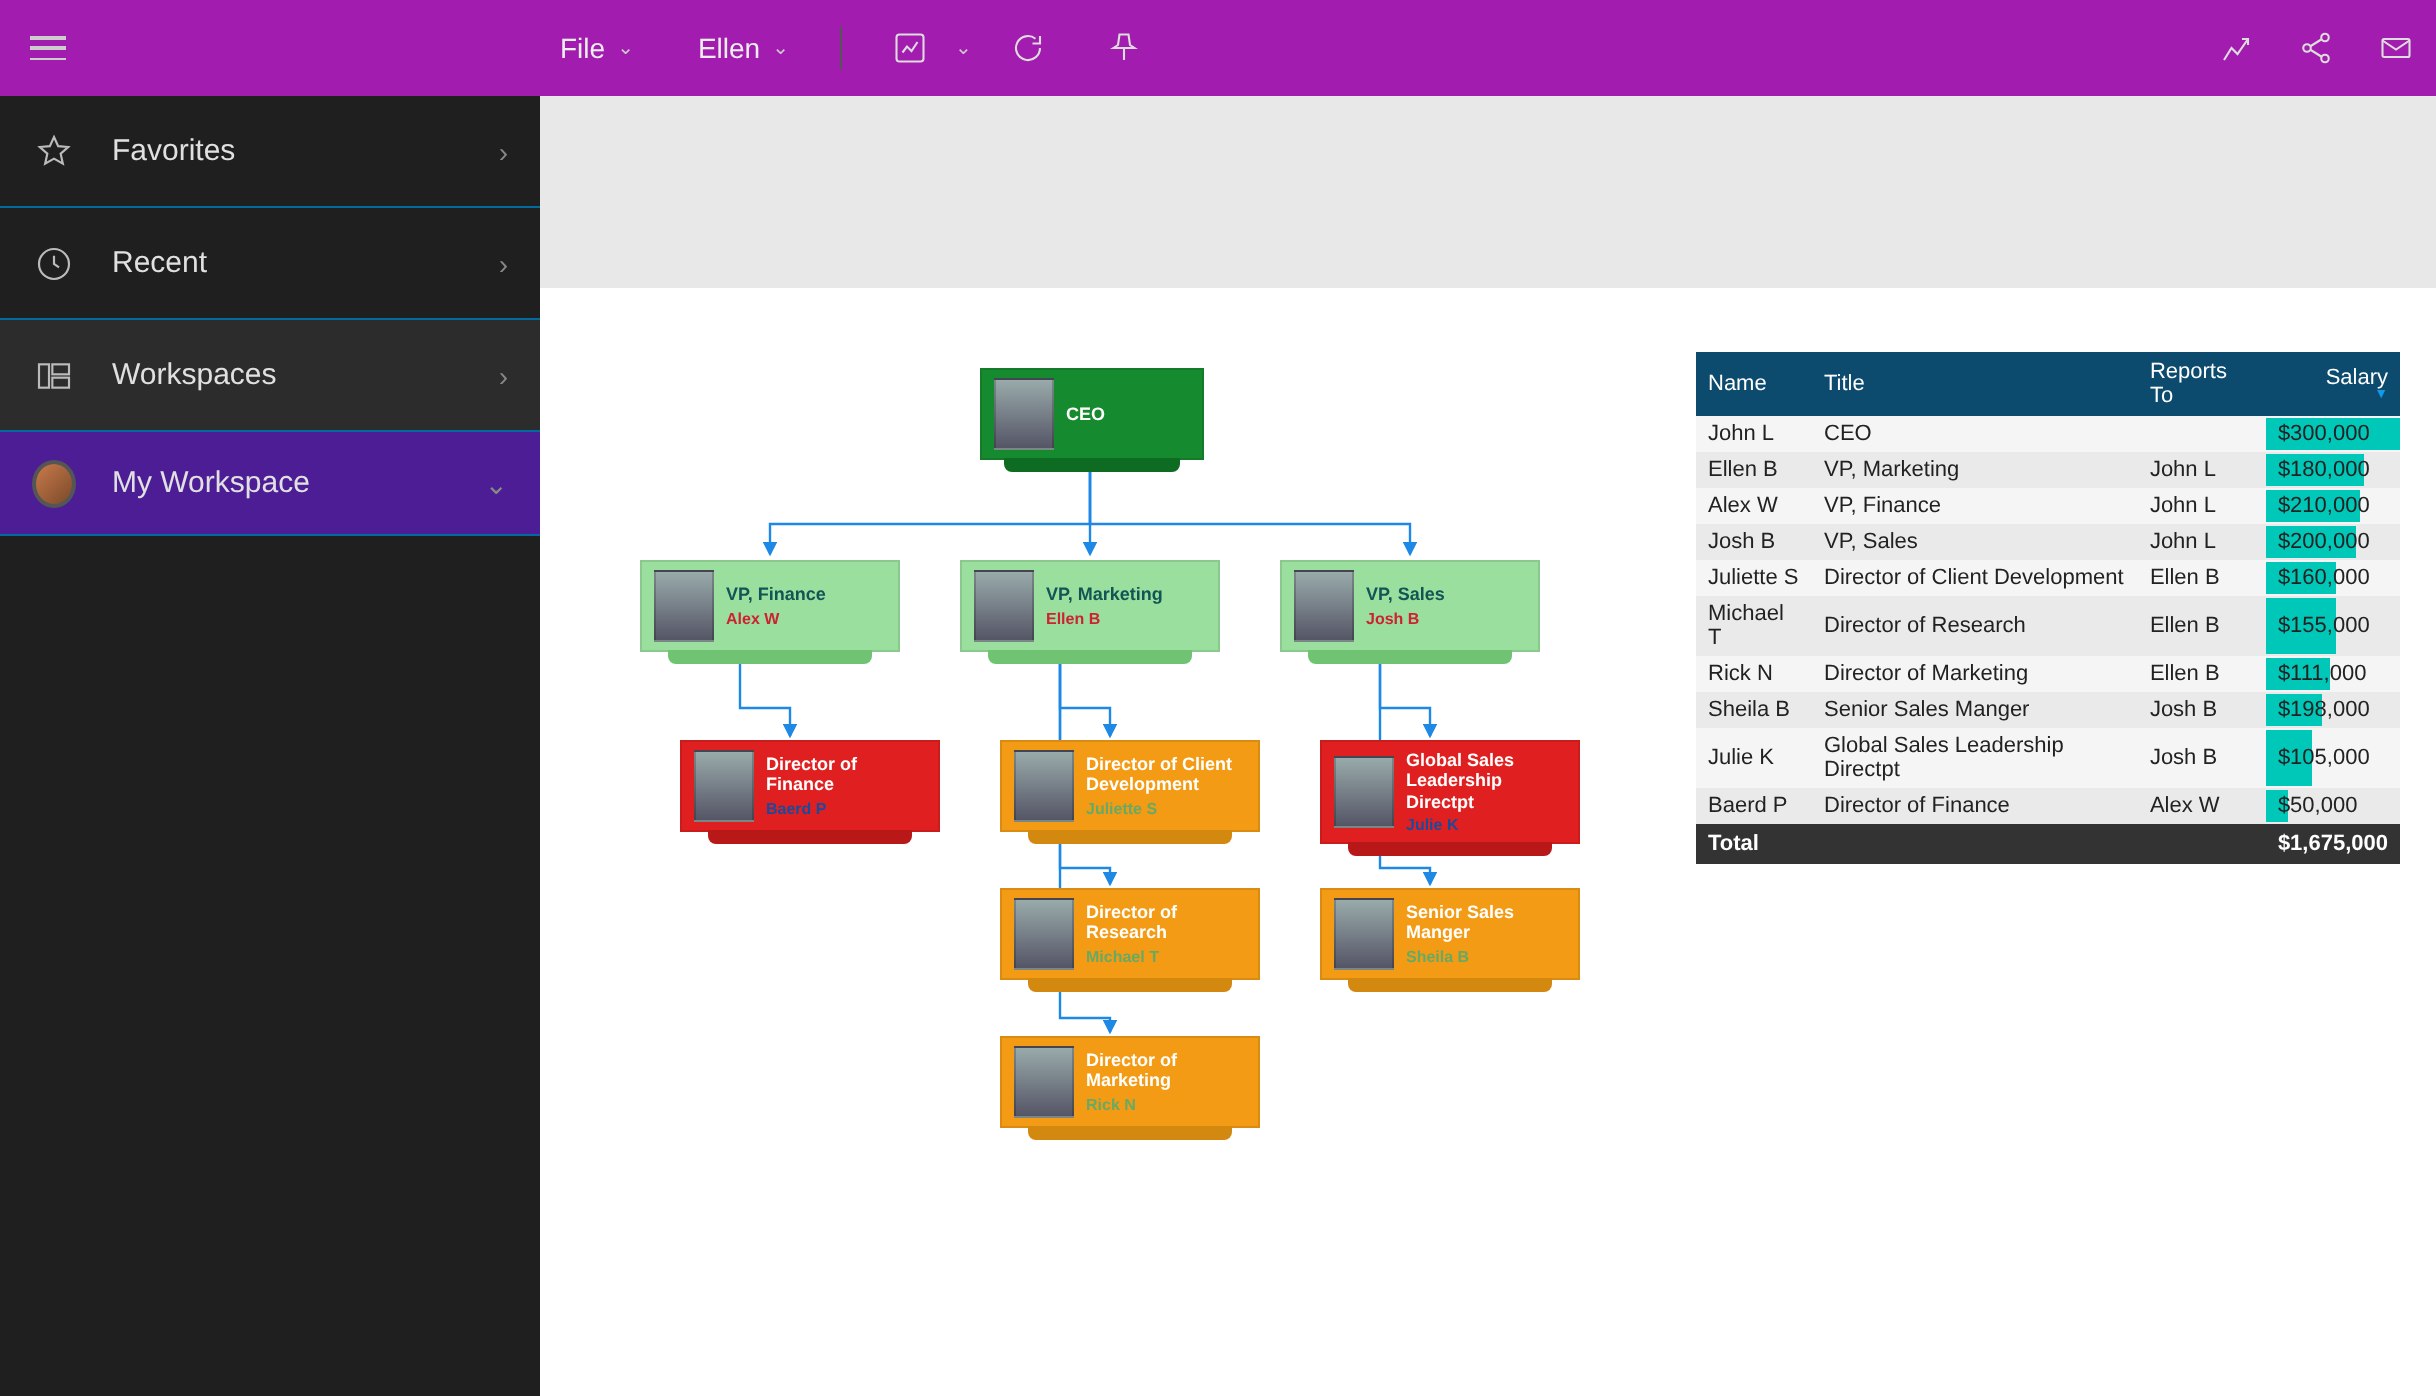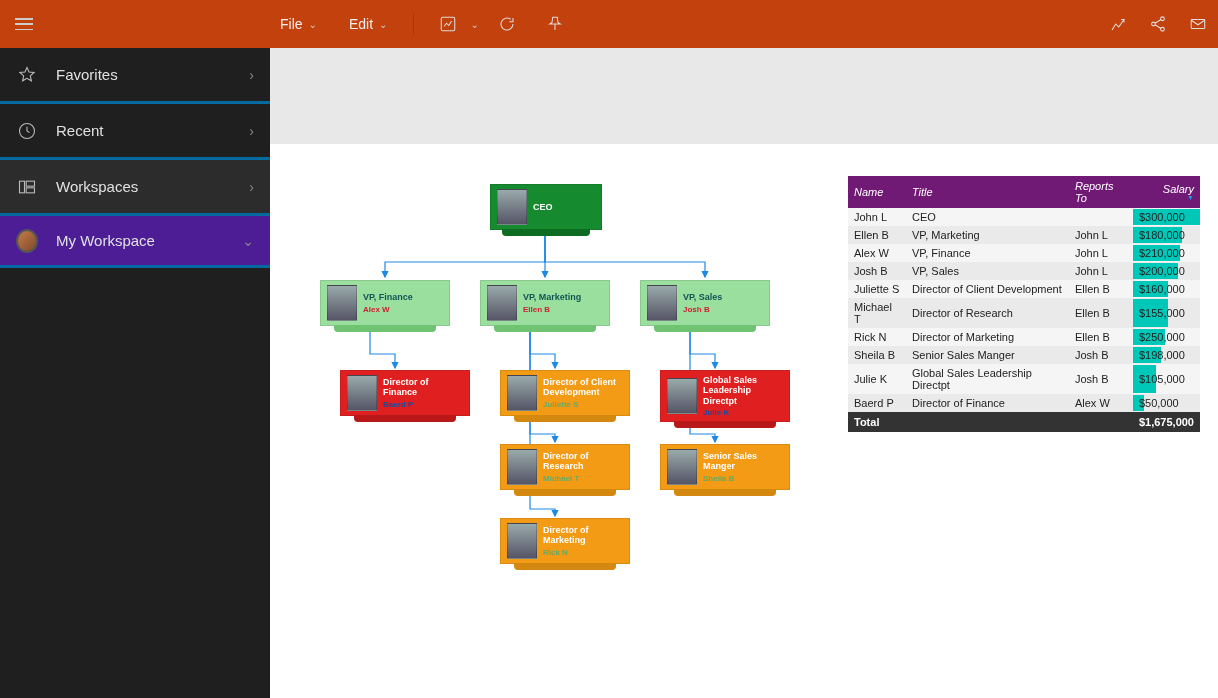--- a/index.html
+++ b/index.html
@@ -1,35 +1,35 @@
 <!DOCTYPE html>
 <html><head>
 <meta charset="utf-8">
 <style>
 * { margin: 0; padding: 0; box-sizing: border-box; font-family: "Segoe UI", Arial, sans-serif; }
 body { width: 1218px; height: 698px; overflow: hidden; background: #fff; }
 
 
-.topbar { height: 48px; background: #c2410c; display: flex; align-items: center; color: #fff; }
+.topbar { height: 48px; background: #a21caf; display: flex; align-items: center; color: #fff; }
 .hamburger { width: 48px; height: 48px; display: flex; align-items: center; justify-content: center; cursor: pointer; }
 .hamburger-lines { width: 18px; height: 12px; display: flex; flex-direction: column; justify-content: space-between; }
 .hamburger-lines span { display: block; height: 1.5px; background: #ccc; }
 .top-spacer { flex: 0 0 220px; }
 .top-menu { display: flex; align-items: center; gap: 8px; }
 .top-menu-item { display: flex; align-items: center; gap: 6px; padding: 0 12px; height: 48px; font-size: 14px; cursor: pointer; color: #eee; }
 .chev-down { font-size: 10px; color: #ccc; }
 .top-divider { width: 1px; height: 22px; background: #555; margin: 0 6px; }
 .top-icon-btn { width: 40px; height: 48px; display: flex; align-items: center; justify-content: center; cursor: pointer; color: #ddd; }
 .top-right { margin-left: auto; display: flex; }
 svg.icon { width: 18px; height: 18px; stroke: #ddd; stroke-width: 1.4; fill: none; }
 
 
 .main { display: flex; height: 650px; }
 .sidebar { width: 270px; background: #1f1f1f; color: #e0e0e0; display: flex; flex-direction: column; }
-.side-item { height: 56px; display: flex; align-items: center; padding: 0 16px; gap: 18px; cursor: pointer; border-bottom: 3px solid #0369a1; }
+.side-item { height: 56px; display: flex; align-items: center; padding: 0 16px; gap: 18px; cursor: pointer; border-bottom: 1px solid #0369a1; }
 .side-item .label { flex: 1; font-size: 15px; }
 .side-item .chev { color: #888; font-size: 14px; }
 .side-icon { width: 22px; height: 22px; display: flex; align-items: center; justify-content: center; }
 .side-item.workspaces { background: #2c2c2c; }
 .side-item.myws { background: #4c1d95; height: 52px; }
 .avatar-circle { width: 24px; height: 24px; border-radius: 50%; background: linear-gradient(135deg,#c97a4a,#7a4a2a); border: 2px solid #555; }
 svg.sicon { width: 20px; height: 20px; stroke: #bbb; stroke-width: 1.3; fill: none; }
 
 
 .canvas-area { flex: 1; background: #e8e8e8; position: relative; overflow: hidden; }
@@ -53,21 +53,21 @@
 .card.lv3o .name { color: #6a6; font-size: 8px; }
 .cap { position: absolute; bottom: -7px; left: 10%; width: 80%; height: 7px; border-radius: 0 0 4px 4px; }
 .cap.ceo { background: #0e6b22; }
 .cap.vp { background: #6fc372; }
 .cap.o { background: #d3880f; }
 .cap.r { background: #b81818; }
 .conn { stroke: #1e88e5; stroke-width: 1.2; fill: none; marker-end: url(#arrow); }
 
 
 .tbl { position: absolute; top: 32px; right: 18px; width: 352px; font-size: 11px; border-collapse: collapse; }
-.tbl thead th { background: #701a75; color: #fff; text-align: left; padding: 4px 6px; font-weight: 500; font-style: italic; }
+.tbl thead th { background: #0c4a6e; color: #fff; text-align: left; padding: 4px 6px; font-weight: 500; }
 .tbl thead th.right { text-align: right; }
 .tbl tbody td { padding: 3px 6px; color: #222; }
 .tbl tbody tr:nth-child(even) td { background: #eaeaea; }
 .tbl tbody tr:nth-child(odd) td { background: #f5f5f5; }
 .salcell { position: relative; text-align: left; overflow: hidden; }
 .salbar { position: absolute; left: 0; top: 1px; bottom: 1px; background: #00c8b9; z-index: 0; }
 .salval { position: relative; z-index: 1; }
 .tbl tfoot td { background: #333; color: #fff; font-weight: 600; padding: 4px 6px; }
 .tbl tfoot td.right { text-align: right; }
 .sort-caret { font-size: 7px; color: #19e; display: block; line-height: 6px; }
@@ -83,21 +83,21 @@
         <span></span>
       </div>
   </div>
   <div class="top-spacer"></div>
   <div class="top-menu">
     <div class="top-menu-item">
       <span>File</span>
       <span class="chev-down">⌄</span>
     </div>
     <div class="top-menu-item">
-      <span>Edit</span>
+      <span>Ellen</span>
       <span class="chev-down">⌄</span>
     </div>
     <div class="top-divider"></div>
     <div class="top-icon-btn">
       <svg class="icon" viewBox="0 0 24 24">
           <rect x="3" y="3" width="18" height="18" rx="2"></rect>
           <path d="M7 15l3-4 3 3 4-6"></path>
         </svg>
     </div>
     <span class="chev-down" style="margin-left:-6px;cursor:pointer">⌄</span>
@@ -332,21 +332,21 @@
             <tr>
               <td>Michael T</td>
               <td>Director of Research</td>
               <td>Ellen B</td>
               <td class="salcell"><span class="salbar" style="width:52%"></span><span class="salval">$155,000</span></td>
             </tr>
             <tr>
               <td>Rick N</td>
               <td>Director of Marketing</td>
               <td>Ellen B</td>
-              <td class="salcell"><span class="salbar" style="width:48%"></span><span class="salval">$250,000</span></td>
+              <td class="salcell"><span class="salbar" style="width:48%"></span><span class="salval">$111,000</span></td>
             </tr>
             <tr>
               <td>Sheila B</td>
               <td>Senior Sales Manger</td>
               <td>Josh B</td>
               <td class="salcell"><span class="salbar" style="width:42%"></span><span class="salval">$198,000</span></td>
             </tr>
             <tr>
               <td>Julie K</td>
               <td>Global Sales Leadership Directpt</td>

